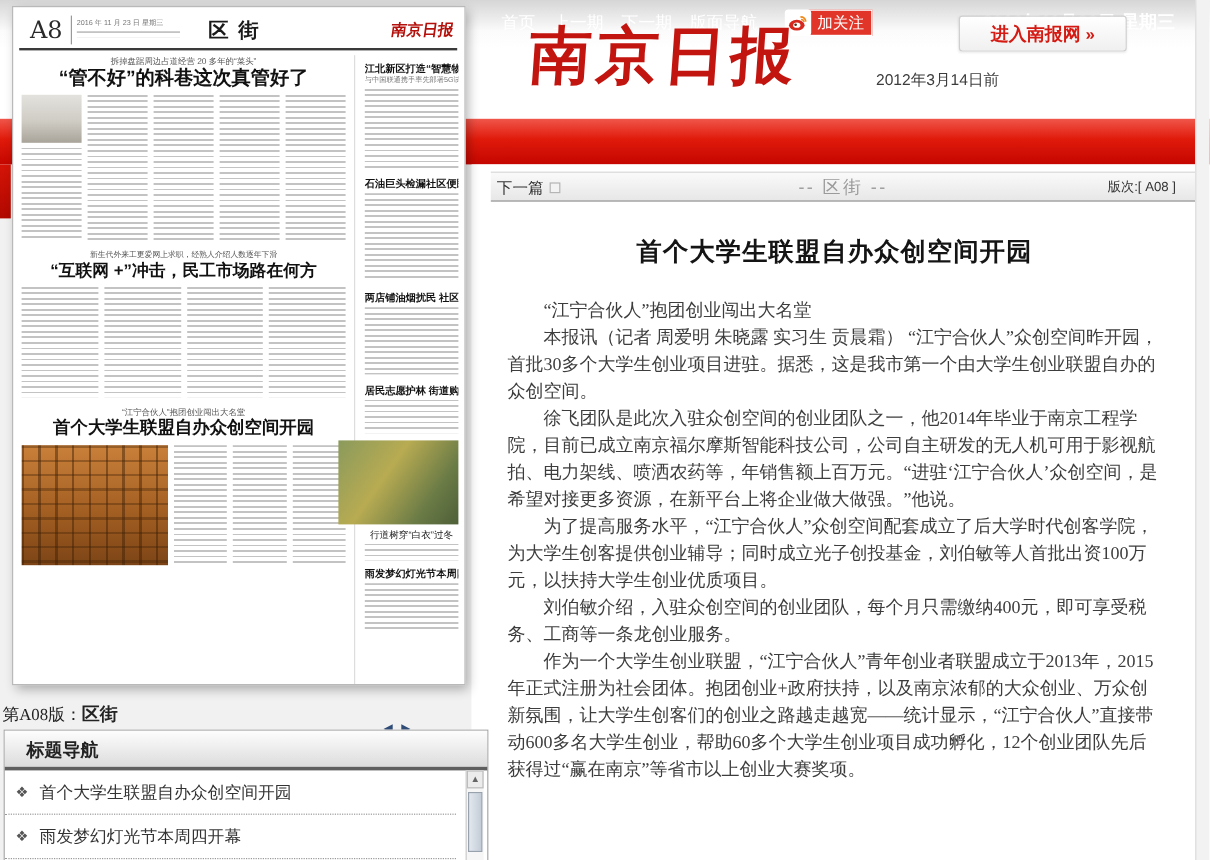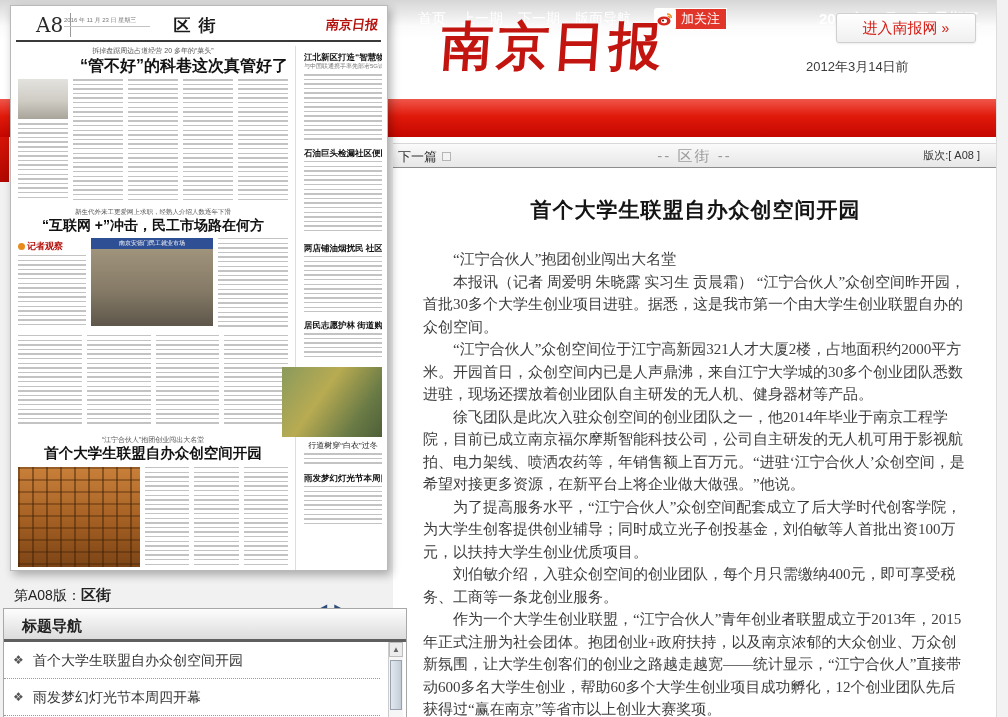--- a/index.html
+++ b/index.html
@@ -16,74 +16,74 @@
   .red-sliver { position:absolute; left:0; top:137px; width:9px; height:45px;
     background:linear-gradient(#d51408,#b00800); z-index:1; }
   .left-bg { position:absolute; left:0; top:137px; width:393px; height:580px; background:#f1f1f1; }
   .right-strip { position:absolute; left:996px; top:0; width:12px; height:717px;
     background:#f2f2f2; border-left:1px solid #dcdcdc; z-index:6; }
 
   
   .logo { position:absolute; left:441px; top:12px; z-index:2;
     font-family:"DejaVu Serif","Liberation Serif",serif; font-weight:bold;
     font-size:52px; letter-spacing:4px; color:#c3150f; transform:skewX(-4deg); }
-  .enter-btn { position:absolute; left:836px; top:13px; width:140px; height:30px; z-index:2;
+  .enter-btn { position:absolute; left:799px; top:13px; width:140px; height:30px; z-index:2;
     background:linear-gradient(#ffffff,#f0f0f0); border:1px solid #cfcfcf; border-radius:3px;
-    color:#d41a12; font-weight:normal; font-size:15px; text-align:center; line-height:28px;
+    color:#d41a12; font-weight:bold; font-size:15px; text-align:center; line-height:28px;
     box-shadow:0 1px 2px rgba(0,0,0,.08); cursor:pointer; }
   .enter-btn .arr { font-size:14px; margin-left:4px; }
-  .archive-note { position:absolute; left:806px; top:58px; z-index:2; font-size:13px; color:#3c3c3c; }
+  .archive-note { position:absolute; left:730px; top:58px; z-index:2; font-size:13px; color:#3c3c3c; }
 
   
   .band-inner { position:absolute; left:393px; top:0; width:603px; height:38px; }
   .band-nav { position:absolute; left:25px; top:0; height:38px; display:flex; align-items:center; gap:15px; }
   .band-nav a { color:#fff; font-size:14px; text-decoration:none; cursor:pointer; white-space:nowrap; }
   .follow-group { display:flex; align-items:center; margin-left:8px; cursor:pointer; }
   .weibo-ic { width:22px; height:22px; background:#fff; border-radius:3px; position:relative; }
   .weibo-ic svg { position:absolute; left:2px; top:2px; }
   .follow-label { height:22px; line-height:20px; padding:0 6px; margin-left:-2px;
     background:#e2352a; border:1px solid #fff; color:#fff; font-size:13px; }
   .band-date { position:absolute; left:426px; top:0; height:38px; line-height:38px;
     color:#fff; font-weight:bold; font-size:15px; white-space:nowrap; }
 
   
   .right-panel { position:absolute; left:393px; top:137px; width:603px; height:580px; background:#fff; z-index:2; }
   .gray-bar { position:relative; margin-top:6px; height:25px;
-    background:linear-gradient(#fafafa,#e7e7e7); border-top:1px solid #d8d8d8; border-bottom:1px solid #8d8d8d; }
+    background:linear-gradient(#fafafa,#e7e7e7); border-top:1px solid #d8d8d8; border-bottom:1px solid #8d8d8d;margin-left:16px; }
   .next-article { position:absolute; left:5px; top:4px; font-size:13px; color:#333; cursor:pointer; }
   .doc-box-ic { display:inline-block; width:9px; height:9px; border:1px solid #b5b5b5; margin-left:5px; background:#f3f3f3; }
   .bar-section { position:absolute; left:0; right:0; top:3px; text-align:center;
     color:#9a9a9a; font-size:15px; letter-spacing:2px; }
   .bar-pageno { position:absolute; right:16px; top:4px; font-size:11px; color:#333; }
   .article { padding:18px 28px 0 30px; }
   .article h1 { font-family:"DejaVu Serif","Liberation Serif",serif; font-size:21px; color:#141414;
     text-align:center; font-weight:bold; margin:10px 0 24px; letter-spacing:1px; }
   .paras p { font-family:"Liberation Serif","DejaVu Serif",serif; font-size:15px; line-height:22.5px;
     color:#3d3d3d; text-indent:2em; }
 
   
   .thumb { position:absolute; left:10px; top:5px; width:378px; height:566px; z-index:3;
     background:#fff; border:1px solid #b9b9b9; box-shadow:3px 4px 9px rgba(0,0,0,.30);
     padding:6px 6px 6px 5px; cursor:pointer; }
   .t-head { position:relative; height:26px; }
-  .t-a8 { position:absolute; left:20px; top:1px; font-family:"DejaVu Serif",serif; font-size:20px;
+  .t-a8 { position:absolute; left:9px; top:1px; font-family:"DejaVu Serif",serif; font-size:20px;
     color:#2a2a2a; padding-right:7px; border-right:1px solid #999; line-height:24px; }
   .t-meta { position:absolute; left:48px; top:4px; width:95px; font-size:6px; color:#777; line-height:8px; }
   .t-meta .st { height:5px; width:86px; margin-top:2px; }
   .t-sec { position:absolute; left:0; right:0; top:2px; text-align:center; font-size:17px;
     letter-spacing:8px; font-weight:bold; color:#1a1a1a; }
   .t-brand { position:absolute; right:3px; top:4px; color:#b5110c; font-weight:bold; font-size:13px;
     font-family:"DejaVu Serif",serif; transform:skewX(-8deg); }
   .t-rule { border-top:2px solid #3a3a3a; margin:2px 0 4px; }
   .t-body { position:relative; height:524px; }
   .t-left { position:absolute; left:2px; top:0; width:278px; height:524px;
     border-right:1px solid #ddd; padding-right:7px; }
   .t-right { position:absolute; left:288px; top:0; width:78px; height:524px; }
   .kick { text-align:center; font-size:7px; color:#555; white-space:nowrap; overflow:hidden; }
-  .head1 { text-align:right; font-size:16px; font-weight:bold; color:#111; line-height:19px; white-space:nowrap; }
+  .head1 { text-align:center; font-size:16px; font-weight:bold; color:#111; line-height:19px; white-space:nowrap; }
   .head2 { text-align:center; font-size:14px; font-weight:bold; color:#111; line-height:17px; white-space:nowrap; }
   .rh { font-size:8.5px; font-weight:bold; color:#111; text-align:center; line-height:10px; white-space:nowrap; overflow:hidden; }
   .rsub { font-size:6px; color:#777; text-align:center; white-space:nowrap; overflow:hidden; }
   .st { background:repeating-linear-gradient(#c3c3c3 0,#c3c3c3 1.5px,transparent 1.5px,transparent 4.6px); }
   .cols { display:flex; gap:5px; }
   .cols .c { flex:1; }
   .ph { position:relative; overflow:hidden; }
   .ph-building { background:linear-gradient(#e3e2de 0,#cfccc4 55%,#a9a49a 100%); }
   .ph-crowd { background:linear-gradient(#a79a82 0,#857a66 60%,#5d564a 100%); }
   .ph-banner { position:absolute; left:0; top:0; right:0; height:11px; background:#2f4f95;
@@ -93,21 +93,21 @@
     background:repeating-linear-gradient(90deg,rgba(60,30,5,.45) 0 2px,transparent 2px 14px),
                repeating-linear-gradient(rgba(60,30,5,.35) 0 2px,transparent 2px 12px); }
   .ph-trees { background:linear-gradient(125deg,#8a9a5c 0,#b8ab52 40%,#6a7b46 75%,#4f5f38 100%); }
   .badge { display:flex; align-items:center; gap:2px; margin:2px 0; }
   .badge .dot { width:7px; height:7px; border-radius:50%; background:#e88b1e; }
   .badge .tx { font-size:9px; font-weight:bold; color:#b5110c; white-space:nowrap; }
   .cap { font-size:8px; font-weight:normal; color:#222; text-align:center; white-space:nowrap; }
 
   
   .pager-row { position:absolute; left:0; top:584px; width:393px; height:22px; z-index:4; font-size:14px; color:#222; }
-  .page-label { position:absolute; left:14px; top:2px; }
+  .page-label { position:absolute; left:2px; top:2px;font-family:Liberation Serif, serif; }
   .page-label b { font-size:15px; }
   .pager { position:absolute; right:2px; top:2px; display:flex; align-items:center; gap:7px; }
   .pager .lnk { cursor:pointer; color:#222;margin-top:24px; }
   .tri { font-size:10px; color:#2e4c77; cursor:pointer; }
   .title-nav { position:absolute; left:3px; top:608px; width:404px; height:112px; z-index:4;
     background:#fff; border:1px solid #a8a8a8; }
   .tn-head { height:33px; line-height:33px; padding-left:18px; font-weight:bold; font-size:15px; color:#222;
     background:linear-gradient(#fdfdfd,#dcdcdc); border-bottom:3px solid #5f5f5f; }
   .tn-list { position:relative; height:76px; overflow:hidden; }
   .tn-item { height:37px; line-height:37px; padding-left:29px; border-bottom:1px dotted #999;
@@ -159,21 +159,20 @@
   <div class="gray-bar">
     <span class="next-article"><span>下一篇</span><span class="doc-box-ic"></span></span>
     <span class="bar-section">--  区街  --</span>
     <span class="bar-pageno">版次:[ A08 ]</span>
   </div>
   <div class="article">
     <h1>首个大学生联盟自办众创空间开园</h1>
     <div class="paras">
       <p>“江宁合伙人”抱团创业闯出大名堂</p>
       <p>本报讯（记者 周爱明 朱晓露 实习生 贡晨霜） “江宁合伙人”众创空间昨开园，首批30多个大学生创业项目进驻。据悉，这是我市第一个由大学生创业联盟自办的众创空间。</p>
-      <p>“江宁合伙人”众创空间位于江宁高新园321人才大厦2楼，占地面积约2000平方米。开园首日，众创空间内已是人声鼎沸，来自江宁大学城的30多个创业团队悉数进驻，现场还摆放着创业团队自主研发的无人机、健身器材等产品。</p>
       <p>徐飞团队是此次入驻众创空间的创业团队之一，他2014年毕业于南京工程学院，目前已成立南京福尔摩斯智能科技公司，公司自主研发的无人机可用于影视航拍、电力架线、喷洒农药等，年销售额上百万元。“进驻‘江宁合伙人’众创空间，是希望对接更多资源，在新平台上将企业做大做强。”他说。</p>
       <p>为了提高服务水平，“江宁合伙人”众创空间配套成立了后大学时代创客学院，为大学生创客提供创业辅导；同时成立光子创投基金，刘伯敏等人首批出资100万元，以扶持大学生创业优质项目。</p>
       <p>刘伯敏介绍，入驻众创空间的创业团队，每个月只需缴纳400元，即可享受税务、工商等一条龙创业服务。</p>
       <p>作为一个大学生创业联盟，“江宁合伙人”青年创业者联盟成立于2013年，2015年正式注册为社会团体。抱团创业+政府扶持，以及南京浓郁的大众创业、万众创新氛围，让大学生创客们的创业之路越走越宽——统计显示，“江宁合伙人”直接带动600多名大学生创业，帮助60多个大学生创业项目成功孵化，12个创业团队先后获得过“赢在南京”等省市以上创业大赛奖项。</p>
     </div>
   </div>
 </div>
 
 <div class="thumb">
   <div class="t-head">
@@ -197,33 +196,20 @@
           <div class="st" style="height:76px;margin-top:4px;"></div>
         </div>
         <div class="c st"></div>
         <div class="c st"></div>
         <div class="c st"></div>
         <div class="c st"></div>
       </div>
 
       <div class="kick" style="margin-top:7px;font-size:6.5px;">新生代外来工更爱网上求职，经熟人介绍人数逐年下滑</div>
       <div class="head2">“互联网 +”冲击，民工市场路在何方</div>
-      <div class="cols" style="margin-top:4px; height:92px;">
-        <div style="width:68px;">
-          <div class="badge">
-            <span class="dot"></span>
-            <span class="tx">记者观察</span>
-          </div>
-          <div class="st" style="height:70px;"></div>
-        </div>
-        <div class="ph ph-crowd" style="width:122px;height:88px;">
-          <div class="ph-banner">南京安德门民工就业市场</div>
-        </div>
-        <div class="c st"></div>
-      </div>
       <div class="cols" style="margin-top:5px;height:92px;">
         <div class="c st"></div>
         <div class="c st"></div>
         <div class="c st"></div>
         <div class="c st"></div>
       </div>
 
       <div class="kick" style="margin-top:8px;">“江宁合伙人”抱团创业闯出大名堂</div>
       <div class="head2" style="font-size:14.5px;">首个大学生联盟自办众创空间开园</div>
       <div class="cols" style="margin-top:5px;height:100px;">

